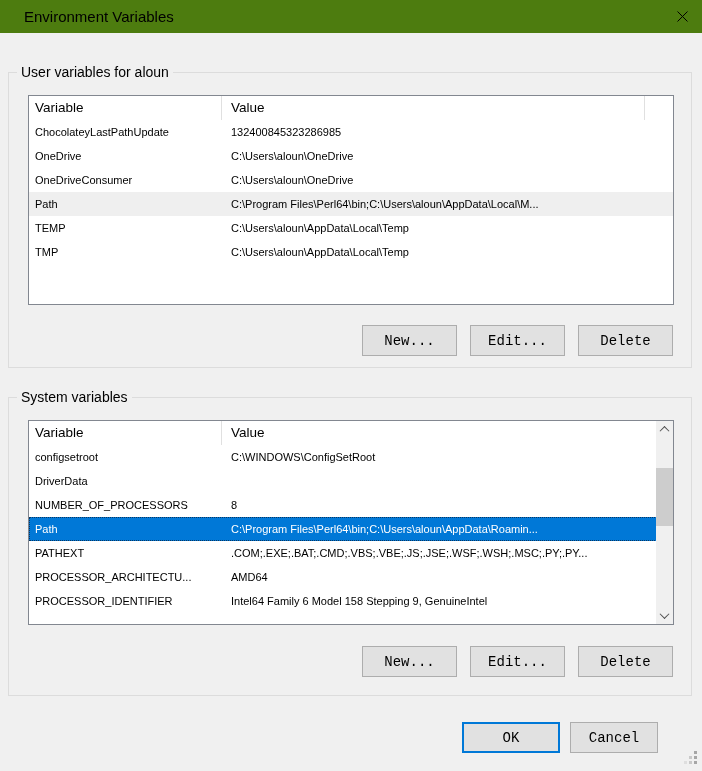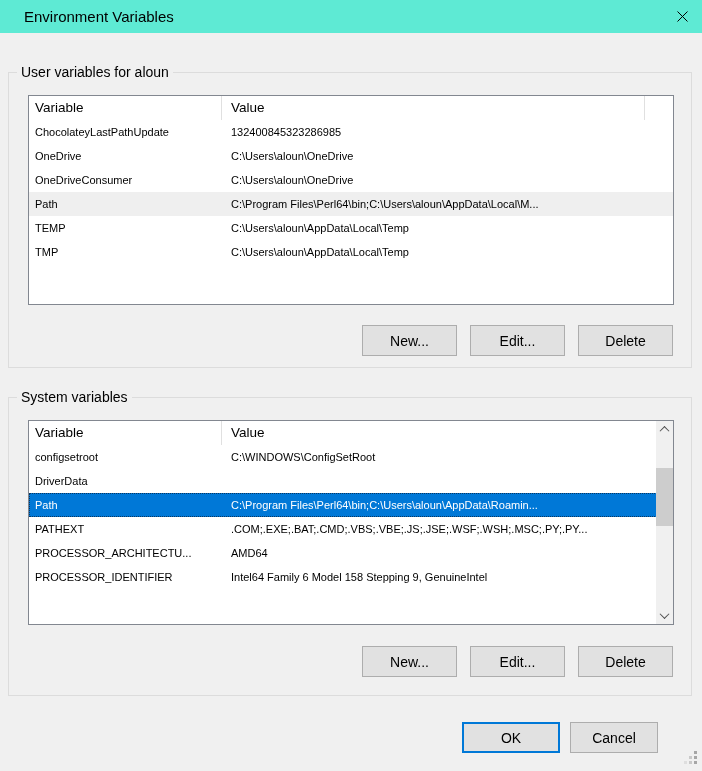--- a/index.html
+++ b/index.html
@@ -6,21 +6,21 @@
     --accent:#0078d7;
     --inactive-sel:#efefef;
     --btn-bg:#e1e1e1;
     --btn-border:#adadad;
   }
   html,body{margin:0;padding:0;}
   body{font-family:"Liberation Sans",sans-serif;background:#ffffff;}
   .window{position:relative;width:702px;height:771px;background:#f0f0f0;overflow:hidden;}
 
   
-  .titlebar{position:absolute;left:0;top:0;width:702px;height:33px;background:#5eead4;}
+  .titlebar{position:absolute;left:0;top:0;width:702px;height:33px;background:#4d7c0f;}
   .title{position:absolute;left:24px;top:0;line-height:33px;font-size:15px;color:#000;}
   .close{position:absolute;left:668px;top:3px;width:28px;height:26px;background:transparent;border:none;cursor:pointer;display:flex;align-items:center;justify-content:center;padding:0;}
 
   
   .groupbox{position:absolute;border:1px solid #dcdcdc;background:transparent;}
   .g-user{left:8px;top:72px;width:682px;height:294px;}
   .g-sys{left:8px;top:397px;width:682px;height:297px;}
   .group-label{position:absolute;left:8px;top:-9px;background:#f0f0f0;padding:0 4px;font-size:14px;color:#000;line-height:17px;white-space:nowrap;}
 
   
@@ -46,21 +46,21 @@
   .sb-btn{position:absolute;left:0;width:17px;height:17px;display:flex;align-items:center;justify-content:center;}
   .sb-btn.up{top:0;}
   .sb-btn.down{bottom:0;}
   .chev{width:6px;height:6px;border-left:1.5px solid #505050;border-top:1.5px solid #505050;display:block;}
   .chev.up{transform:rotate(45deg) translate(1px,1px);}
   .chev.down{transform:rotate(225deg) translate(1px,1px);}
   .sb-track{position:absolute;left:0;top:17px;width:17px;height:169px;}
   .sb-thumb{position:absolute;left:0;top:30px;width:17px;height:58px;background:#cdcdcd;}
 
   
-  .btn{position:absolute;width:95px;height:31px;background:var(--btn-bg);border:1px solid var(--btn-border);font-family:Liberation Sans, sans-serif;font-size:14px;color:#000;padding:0;cursor:pointer;box-sizing:border-box;}
+  .btn{position:absolute;width:95px;height:31px;background:var(--btn-bg);border:1px solid var(--btn-border);font-family:Liberation Mono, monospace;font-size:14px;color:#000;padding:0;cursor:pointer;box-sizing:border-box;}
   .btn-user-new{left:362px;top:325px;}
   .btn-user-edit{left:470px;top:325px;}
   .btn-user-del{left:578px;top:325px;}
   .btn-sys-new{left:362px;top:646px;}
   .btn-sys-edit{left:470px;top:646px;}
   .btn-sys-del{left:578px;top:646px;}
   .btn-ok{left:462px;top:722px;width:98px;border:2px solid var(--accent);}
   .btn-cancel{left:570px;top:722px;width:88px;}
 
   .grip{position:absolute;left:684px;top:751px;width:14px;height:14px;}
@@ -128,20 +128,24 @@
       <div class="hcell hvar">Variable</div>
       <div class="hcell hval">Value</div>
     </div>
     <div class="lv-row">
       <div class="cell var">configsetroot</div>
       <div class="cell val">C:\WINDOWS\ConfigSetRoot</div>
     </div>
     <div class="lv-row">
       <div class="cell var">DriverData</div>
     </div>
+    <div class="lv-row">
+      <div class="cell var">NUMBER_OF_PROCESSORS</div>
+      <div class="cell val">8</div>
+    </div>
     <div class="lv-row row-sel">
       <div class="cell var">Path</div>
       <div class="cell val">C:\Program Files\Perl64\bin;C:\Users\aloun\AppData\Roamin...</div>
     </div>
     <div class="lv-row">
       <div class="cell var">PATHEXT</div>
       <div class="cell val">.COM;.EXE;.BAT;.CMD;.VBS;.VBE;.JS;.JSE;.WSF;.WSH;.MSC;.PY;.PY...</div>
     </div>
     <div class="lv-row">
       <div class="cell var">PROCESSOR_ARCHITECTU...</div>

